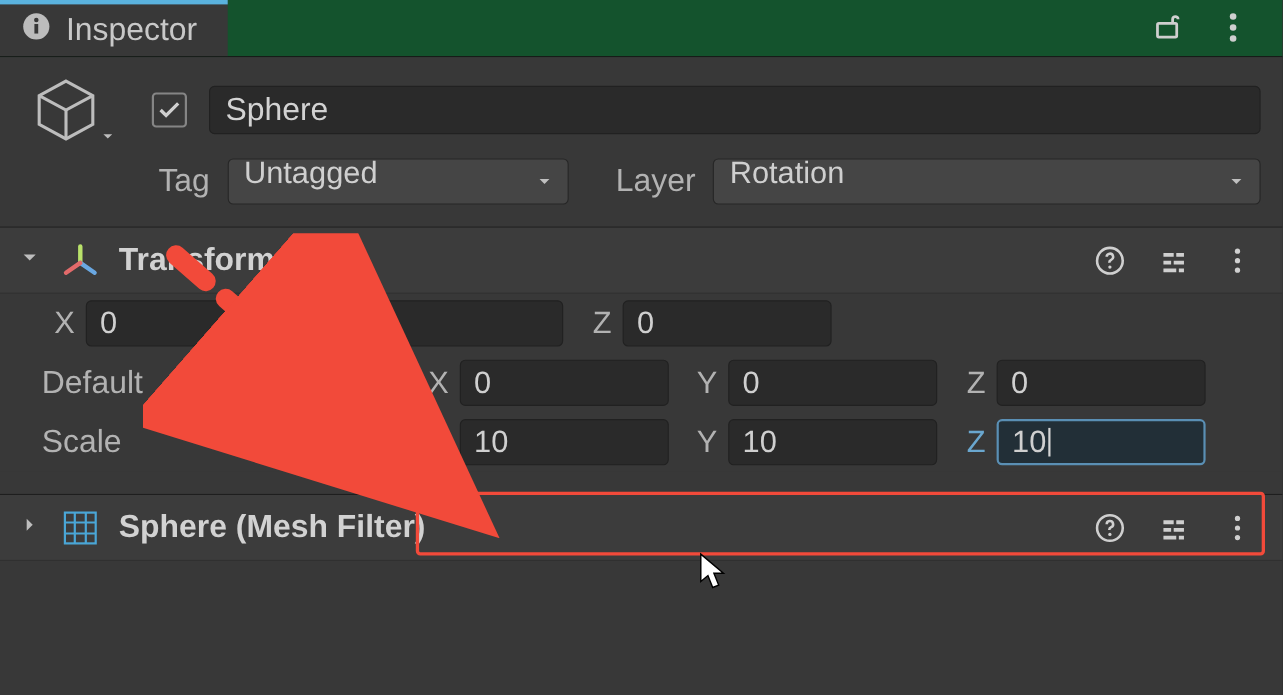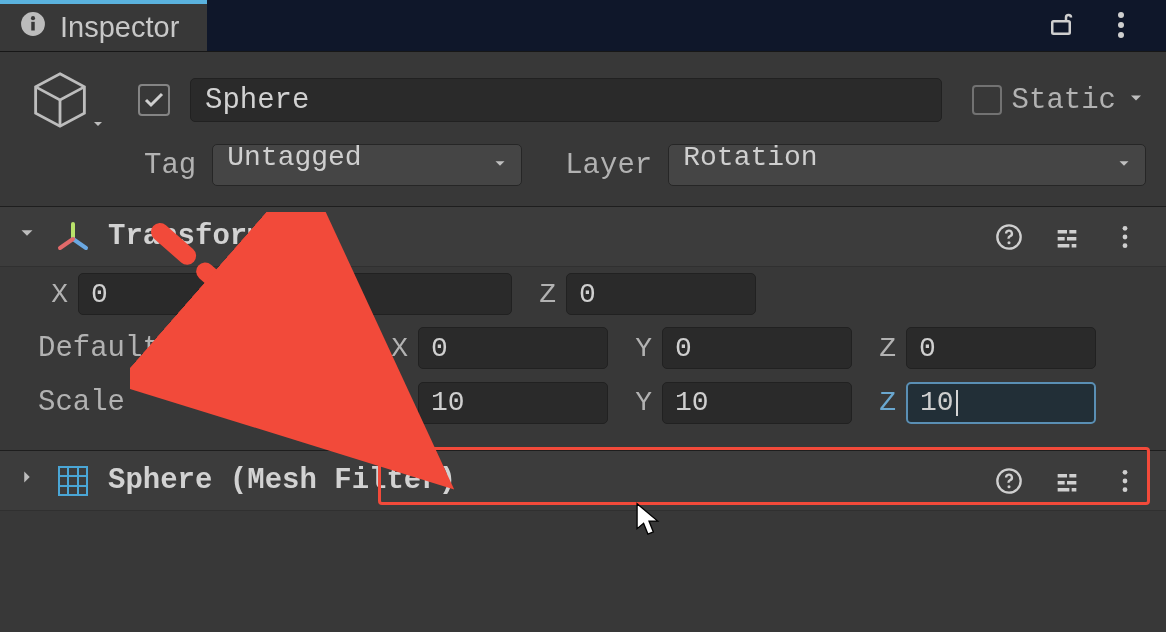--- a/index.html
+++ b/index.html
@@ -8,21 +8,21 @@
     height: 632px;
     background: #313131;
     font-family: Arial, Helvetica, sans-serif;
     color: #bdbdbd;
     overflow: hidden;
   }
 
   
   .tab-bar {
     height: 52px;
-    background: #0f172a;
+    background: #14532d;
     display: flex;
     align-items: flex-end;
     border-bottom: 1px solid #171717;
     gap: 28px;
   }
   .tab {
     height: 52px;
     padding: 0 28px 0 20px;
     background: #383838;
     border-top: 5px solid #5ab2de;
@@ -50,21 +50,20 @@
     justify-content: center;
   }
   .icon-btn svg { fill: #cfcfcf; }
 
   
   .panel {
     background: #383838;
     height: 580px;
     padding-top: 18px;
     position: relative;
-    font-family: Liberation Mono, monospace;
   }
 
   
   .go-header {
     display: flex;
     align-items: center;
     padding: 0 20px 0 30px;
     gap: 12px;
   }
   .cube-icon {
@@ -296,29 +295,20 @@
             <path d="M6 9l6 6 6-6z"></path>
           </svg>
       </span>
     </div>
     <div class="go-checkbox">
       <svg width="24" height="24" viewBox="0 0 24 24">
           <path d="M4 12l5 5L20 6" stroke="#cfcfcf" stroke-width="3" fill="none"></path>
         </svg>
     </div>
     <div class="go-name">Sphere</div>
-    <div class="static-wrap">
-      <div class="static-cb"></div>
-      <span>Static</span>
-      <span class="caret-down">
-        <svg viewBox="0 0 24 24">
-            <path d="M6 9l6 6 6-6z"></path>
-          </svg>
-      </span>
-    </div>
   </div>
 
   <div class="tag-row">
     <span class="lbl">Tag</span>
     <div class="dropdown" style="min-width:310px">
       <span>Untagged</span>
       <span class="dd-caret">
         <svg viewBox="0 0 24 24">
             <path d="M6 9l6 6 6-6z"></path>
           </svg>

